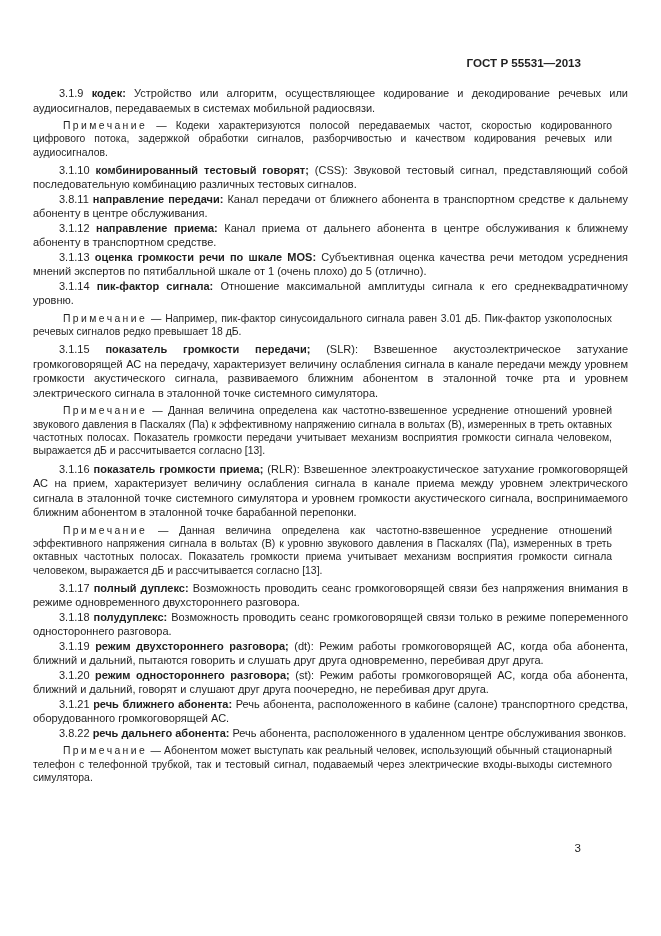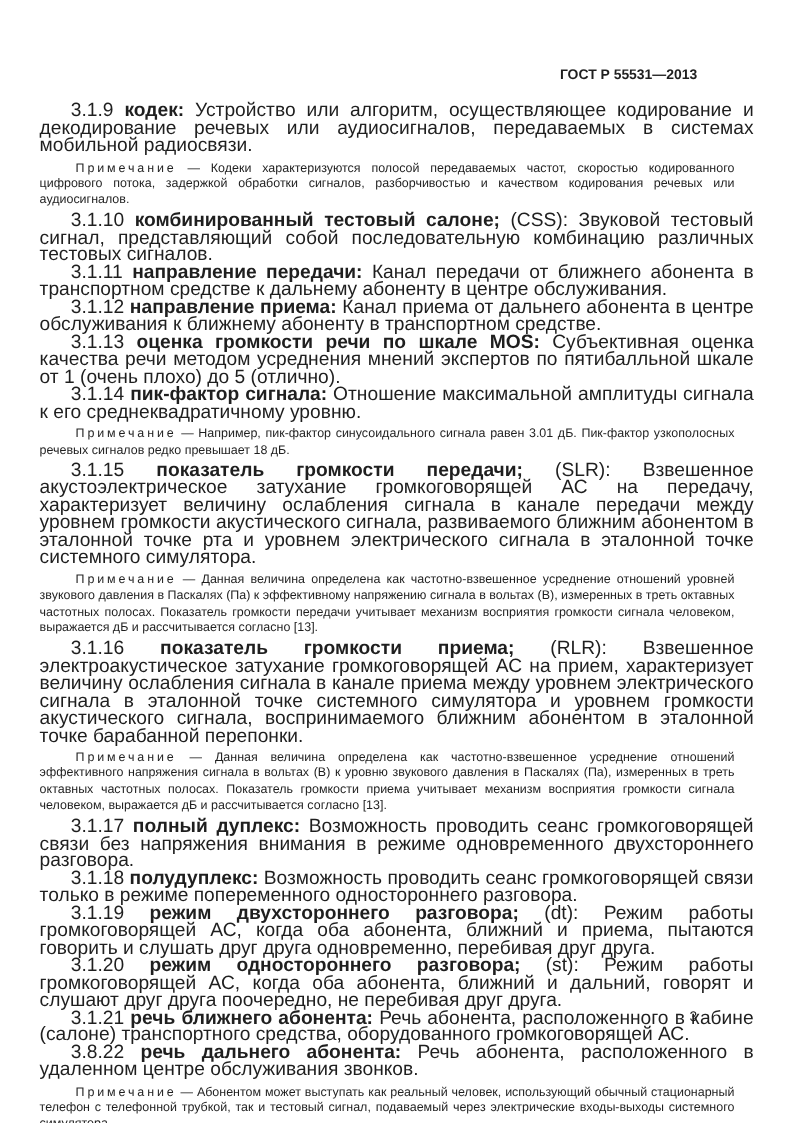--- a/index.html
+++ b/index.html
@@ -24,21 +24,21 @@
     font-size: 11.6px;
     line-height: 13px;
     white-space: nowrap;
   }
   .content {
     position: absolute;
     top: 86px; left: 33px; width: 595px;
   }
   p.para { margin: 0; text-align: justify; }
   p.term {
-    font-size: 16px;
+    font-size: 11px;
     line-height: 14.5px;
     text-indent: 26px;
   }
   p.term .num { font-weight: normal; }
   p.term .term-name { font-weight: bold; }
   p.note {
     font-size: 10.4px;
     line-height: 13.3px;
     text-indent: 30px;
     margin: 4px 16px 4px 0;
@@ -54,33 +54,33 @@
 </style>
 </head>
 <body>
 
 <div class="page">
   <div class="doc-header">ГОСТ Р 55531—2013</div>
 
   <div class="content">
       <p class="para term"><span class="num">3.1.9 </span><b class="term-name">кодек:</b><span> Устройство или алгоритм, осуществляющее кодирование и декодирование речевых или аудиосигналов, передаваемых в системах мобильной радиосвязи.</span></p>
       <p class="para note"><span class="note-label">Примечание</span><span class="note-dash"> — </span><span>Кодеки характеризуются полосой передаваемых частот, скоростью кодированного цифрового потока, задержкой обработки сигналов, разборчивостью и качеством кодирования речевых или аудиосигналов.</span></p>
-      <p class="para term"><span class="num">3.1.10 </span><b class="term-name">комбинированный тестовый салоне;</b><span> (CSS): Звуковой тестовый сигнал, представляющий собой последовательную комбинацию различных тестовых сигналов.</span></p>
-      <p class="para term"><span class="num">3.1.11 </span><b class="term-name">направление передачи:</b><span> Канал передачи от ближнего абонента в транспортном средстве к дальнему абоненту в центре обслуживания.</span></p>
+      <p class="para term"><span class="num">3.1.10 </span><b class="term-name">комбинированный тестовый говорят;</b><span> (CSS): Звуковой тестовый сигнал, представляющий собой последовательную комбинацию различных тестовых сигналов.</span></p>
+      <p class="para term"><span class="num">3.8.11 </span><b class="term-name">направление передачи:</b><span> Канал передачи от ближнего абонента в транспортном средстве к дальнему абоненту в центре обслуживания.</span></p>
       <p class="para term"><span class="num">3.1.12 </span><b class="term-name">направление приема:</b><span> Канал приема от дальнего абонента в центре обслуживания к ближнему абоненту в транспортном средстве.</span></p>
       <p class="para term"><span class="num">3.1.13 </span><b class="term-name">оценка громкости речи по шкале MOS:</b><span> Субъективная оценка качества речи методом усреднения мнений экспертов по пятибалльной шкале от 1 (очень плохо) до 5 (отлично).</span></p>
       <p class="para term"><span class="num">3.1.14 </span><b class="term-name">пик-фактор сигнала:</b><span> Отношение максимальной амплитуды сигнала к его среднеквадратичному уровню.</span></p>
       <p class="para note"><span class="note-label">Примечание</span><span class="note-dash"> — </span><span>Например, пик-фактор синусоидального сигнала равен 3.01 дБ. Пик-фактор узкополосных речевых сигналов редко превышает 18 дБ.</span></p>
       <p class="para term"><span class="num">3.1.15 </span><b class="term-name">показатель громкости передачи;</b><span> (SLR): Взвешенное акустоэлектрическое затухание громкоговорящей АС на передачу, характеризует величину ослабления сигнала в канале передачи между уровнем громкости акустического сигнала, развиваемого ближним абонентом в эталонной точке рта и уровнем электрического сигнала в эталонной точке системного симулятора.</span></p>
       <p class="para note"><span class="note-label">Примечание</span><span class="note-dash"> — </span><span>Данная величина определена как частотно-взвешенное усреднение отношений уровней звукового давления в Паскалях (Па) к эффективному напряжению сигнала в вольтах (В), измеренных в треть октавных частотных полосах. Показатель громкости передачи учитывает механизм восприятия громкости сигнала человеком, выражается дБ и рассчитывается согласно [13].</span></p>
       <p class="para term"><span class="num">3.1.16 </span><b class="term-name">показатель громкости приема;</b><span> (RLR): Взвешенное электроакустическое затухание громкоговорящей АС на прием, характеризует величину ослабления сигнала в канале приема между уровнем электрического сигнала в эталонной точке системного симулятора и уровнем громкости акустического сигнала, воспринимаемого ближним абонентом в эталонной точке барабанной перепонки.</span></p>
       <p class="para note"><span class="note-label">Примечание</span><span class="note-dash"> — </span><span>Данная величина определена как частотно-взвешенное усреднение отношений эффективного напряжения сигнала в вольтах (В) к уровню звукового давления в Паскалях (Па), измеренных в треть октавных частотных полосах. Показатель громкости приема учитывает механизм восприятия громкости сигнала человеком, выражается дБ и рассчитывается согласно [13].</span></p>
       <p class="para term"><span class="num">3.1.17 </span><b class="term-name">полный дуплекс:</b><span> Возможность проводить сеанс громкоговорящей связи без напряжения внимания в режиме одновременного двухстороннего разговора.</span></p>
       <p class="para term"><span class="num">3.1.18 </span><b class="term-name">полудуплекс:</b><span> Возможность проводить сеанс громкоговорящей связи только в режиме попеременного одностороннего разговора.</span></p>
-      <p class="para term"><span class="num">3.1.19 </span><b class="term-name">режим двухстороннего разговора;</b><span> (dt): Режим работы громкоговорящей АС, когда оба абонента, ближний и приема, пытаются говорить и слушать друг друга одновременно, перебивая друг друга.</span></p>
+      <p class="para term"><span class="num">3.1.19 </span><b class="term-name">режим двухстороннего разговора;</b><span> (dt): Режим работы громкоговорящей АС, когда оба абонента, ближний и дальний, пытаются говорить и слушать друг друга одновременно, перебивая друг друга.</span></p>
       <p class="para term"><span class="num">3.1.20 </span><b class="term-name">режим одностороннего разговора;</b><span> (st): Режим работы громкоговорящей АС, когда оба абонента, ближний и дальний, говорят и слушают друг друга поочередно, не перебивая друг друга.</span></p>
       <p class="para term"><span class="num">3.1.21 </span><b class="term-name">речь ближнего абонента:</b><span> Речь абонента, расположенного в кабине (салоне) транспортного средства, оборудованного громкоговорящей АС.</span></p>
       <p class="para term"><span class="num">3.8.22 </span><b class="term-name">речь дальнего абонента:</b><span> Речь абонента, расположенного в удаленном центре обслуживания звонков.</span></p>
       <p class="para note"><span class="note-label">Примечание</span><span class="note-dash"> — </span><span>Абонентом может выступать как реальный человек, использующий обычный стационарный телефон с телефонной трубкой, так и тестовый сигнал, подаваемый через электрические входы-выходы системного симулятора.</span></p>
     </div>
 
   <div class="page-number">3</div>
 </div>
 
 </body></html>

